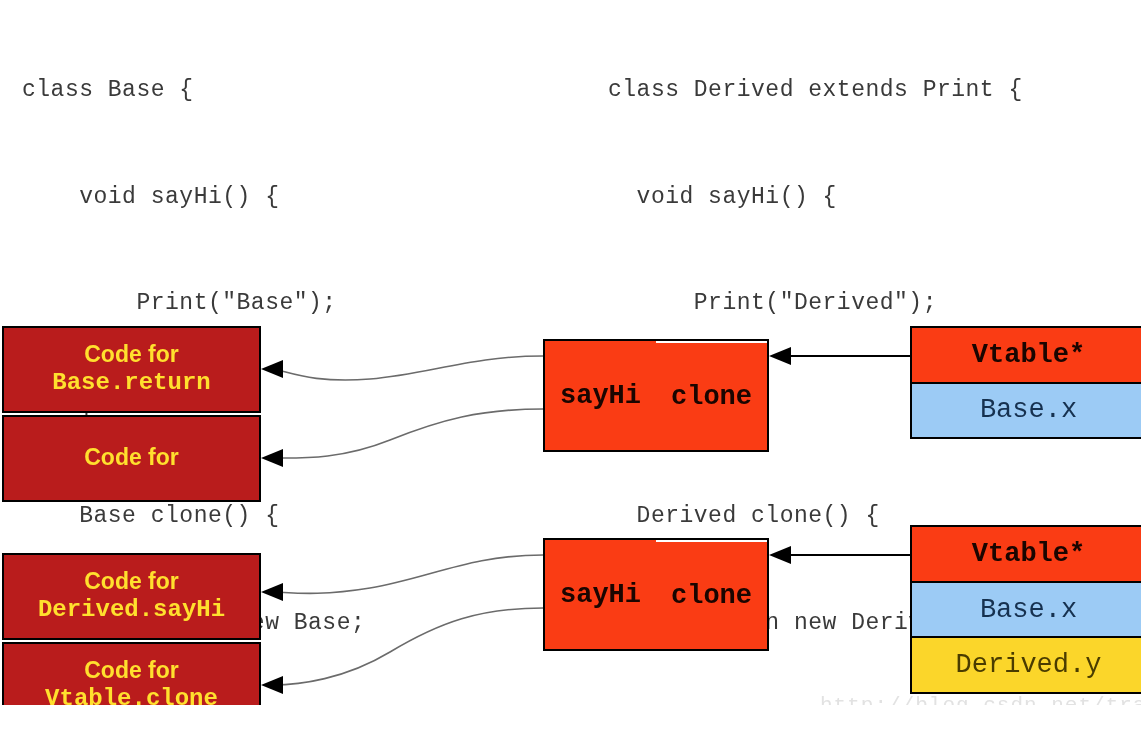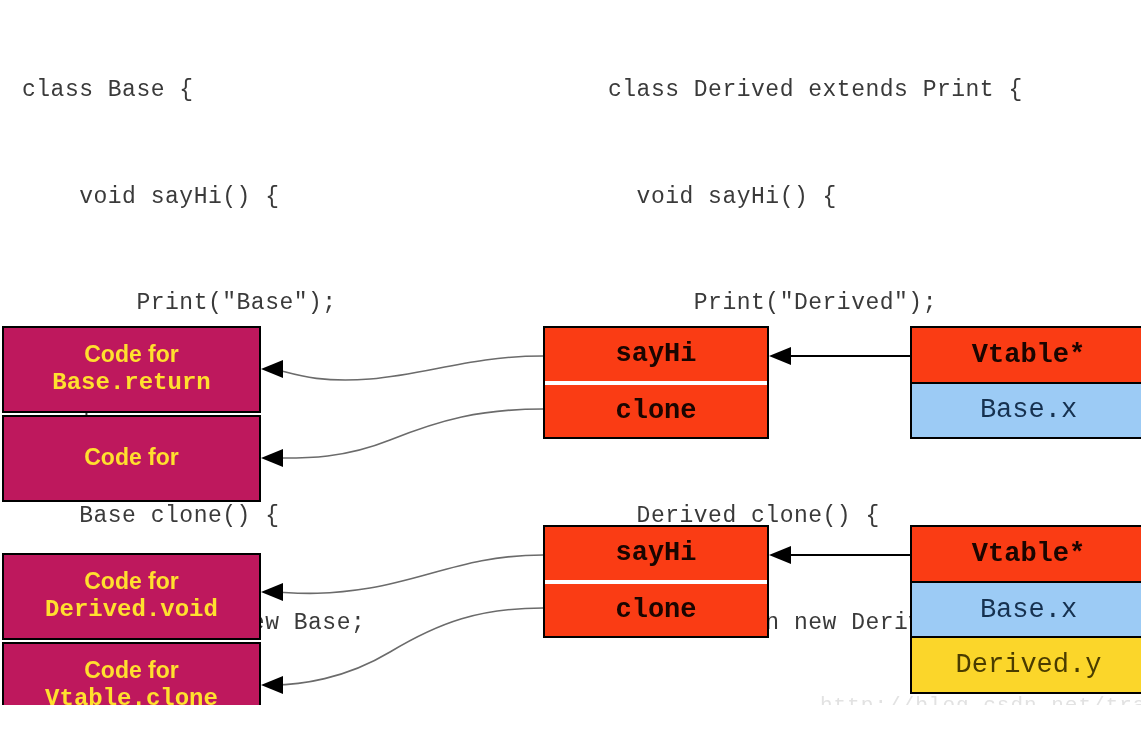--- a/index.html
+++ b/index.html
@@ -35,21 +35,21 @@
 
   
   .box {
     position: absolute;
     box-sizing: border-box;
     border: 2px solid #000000;
   }
 
   
   .code-for-box {
-    background: #be185d;
+    background: #b91c1c;
     display: flex;
     flex-direction: column;
     align-items: center;
     justify-content: center;
     padding-bottom: 2px;
   }
   .code-for-title {
     color: #FFE02E;
     font-family: "Liberation Sans", sans-serif;
     font-weight: bold;
@@ -62,34 +62,35 @@
     font-weight: bold;
     font-size: 24px;
     line-height: 29px;
     letter-spacing: 0px;
   }
 
   
   .vtable-box {
     background: #FA3C14;
     display: flex;
-    flex-direction: column;
+    flex-direction: row;
+    margin-top: 13px;
   }
   .vtable-row {
     flex: 1 1 0;
     display: flex;
     align-items: center;
     justify-content: center;
     color: #1a0500;
     font-family: "Liberation Mono", "DejaVu Sans Mono", monospace;
     font-weight: bold;
     font-size: 27px;
   }
   .vtable-row.divider-top {
-    border-top: 4px solid #ffffff;
+    border-top: 2px solid #ffffff;
   }
 
   
   .object-box {
     display: flex;
     flex-direction: column;
     border-right: none;
   }
   .obj-row {
     flex: 1 1 0;
@@ -183,21 +184,21 @@
     <span class="code-for-title">Code for</span>
     <span class="code-for-target">Base.return</span>
   </div>
 
   <div class="box code-for-box" style="left:2px; top:415px; width:259px; height:87px;">
     <span class="code-for-title">Code for</span>
   </div>
 
   <div class="box code-for-box" style="left:2px; top:553px; width:259px; height:87px;">
     <span class="code-for-title">Code for</span>
-    <span class="code-for-target">Derived.void</span>
+    <span class="code-for-target">Derived.sayHi</span>
   </div>
 
   <div class="box code-for-box" style="left:2px; top:642px; width:259px; height:87px;">
     <span class="code-for-title">Code for</span>
     <span class="code-for-target">Vtable.clone</span>
   </div>
 
   <div class="box vtable-box" style="left:543px; top:326px; width:226px; height:113px;">
     <div class="vtable-row">sayHi</div>
     <div class="vtable-row divider-top">clone</div>

